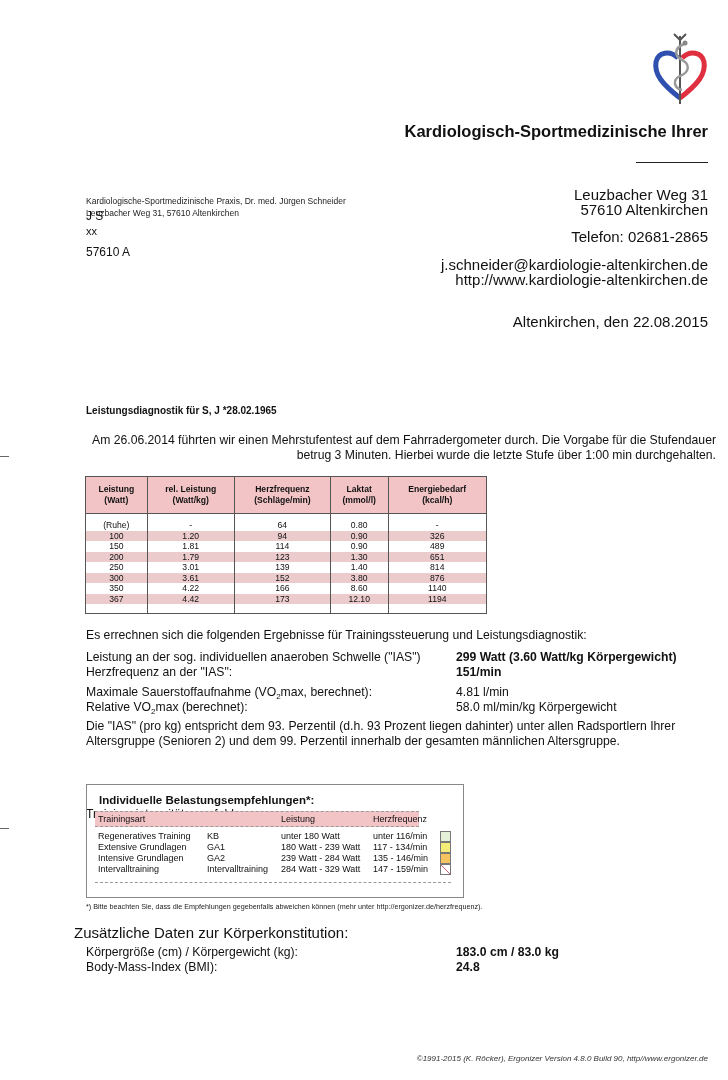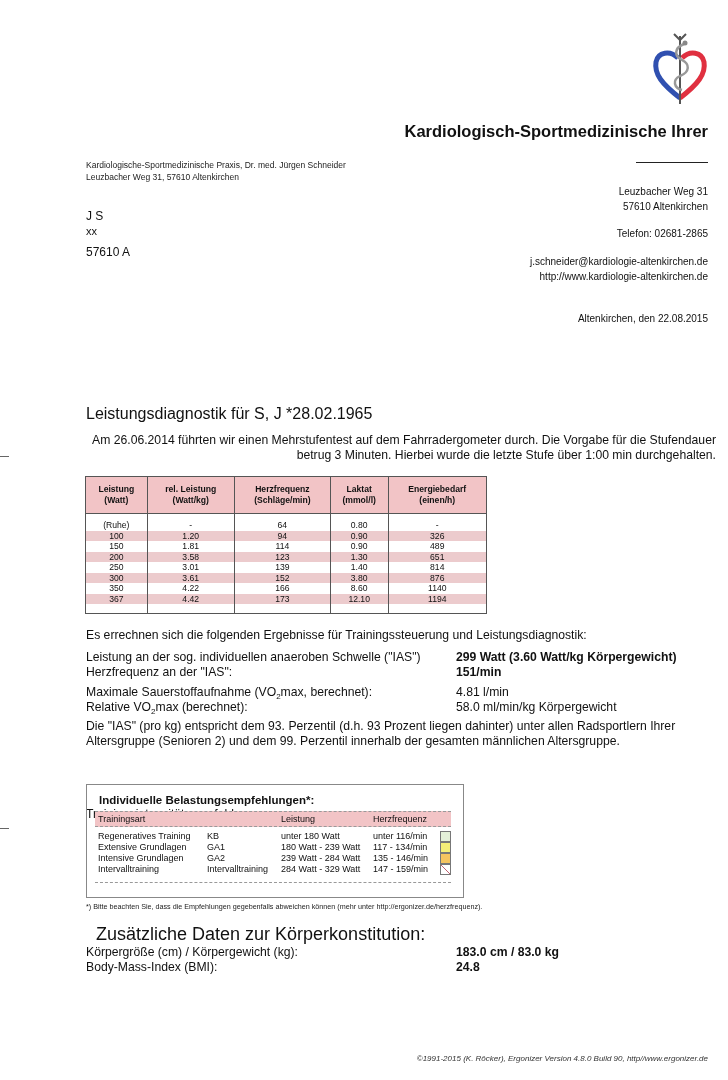--- a/index.html
+++ b/index.html
@@ -2,25 +2,25 @@
 <html><head>
 <meta charset="utf-8">
 <style>
   html, body { margin:0; padding:0; background:#ffffff; }
   body { width:728px; height:1080px; position:relative; overflow:hidden;
          font-family:"Liberation Sans", sans-serif; color:#111; }
   .abs { position:absolute; }
   .logo { left:650px; top:28px; width:60px; height:80px; }
   .practice-title { right:20px; top:122px; font-size:16.5px; font-weight:bold; white-space:nowrap; }
   .title-rule { left:636px; top:162px; width:72px; height:0; border-top:1.5px solid #222; }
-  .sender-line { left:86px; font-size:8.5px; color:#222; white-space:nowrap; }
+  .sender-line { left:86px; font-size:8.5px; color:#222; white-space:nowrap;margin-top:36px; }
   .recipient { left:86px; font-size:12px; color:#111; }
-  .right-info { right:20px; font-size:10px; text-align:right; white-space:nowrap; color:#111; }
+  .right-info { right:20px; font-size:15px; text-align:right; white-space:nowrap; color:#111; }
   .margin-mark { left:0; width:9px; height:0; border-top:1px solid #666; }
-  .heading { left:86px; top:405px; font-size:16px; font-weight:normal; white-space:nowrap; }
+  .heading { left:86px; top:405px; font-size:10px; font-weight:bold; white-space:nowrap; }
   .intro { left:86px; top:433px; width:630px; font-size:12.2px; line-height:15px;text-align:right; }
 
   
   .perf-table { left:85px; top:476px; width:402px; border-collapse:collapse; font-size:8.6px;
                 border:1px solid #555; }
   .perf-table th { background:#f2c4c6; font-weight:bold; height:36px; padding:0; border-left:1px solid #555;
                    border-bottom:1px solid #555; line-height:11px; }
   .perf-table th:first-child { border-left:none; }
   .perf-table td { text-align:center; height:10.5px; padding:0; line-height:10.5px; border-left:1px solid #555; }
   .perf-table td:first-child { border-left:none; }
@@ -30,30 +30,30 @@
 
   .results-intro { left:86px; top:628px; font-size:12.2px; white-space:nowrap; }
   .res-label { left:86px; font-size:12.2px; white-space:nowrap; }
   .res-value { left:456px; font-size:12.2px; white-space:nowrap; }
   .bold { font-weight:bold; }
   .para { left:86px; top:719px; width:630px; font-size:12.2px; line-height:15px; }
   .rec-label { left:86px; top:763px; font-size:12.2px; white-space:nowrap;margin-top:44px; }
 
   .rec-box { left:86px; top:784px; width:376px; height:112px; border:1px solid #888; }
   .rec-title { left:12px; top:9px; font-size:11.5px; font-weight:bold; white-space:nowrap; }
-  .rec-head { left:8px; top:26px; width:356px; height:14px; background:#f2c4c6;
+  .rec-head { left:8px; top:26px; width:324px; height:14px; background:#f2c4c6;
               border-top:1px dashed #999; border-bottom:1px dashed #999; font-size:9px; }
   .rec-head span { position:absolute; top:2px; }
   .rec-row { left:8px; width:356px; height:11px; font-size:9px; line-height:11px; }
   .rec-row span { position:absolute; top:0; white-space:nowrap; }
   .swatch { position:absolute; left:345px; width:9px; height:9px; border:1px solid #777; top:0; }
   .rec-bottom-rule { left:8px; top:97px; width:356px; border-top:1px dashed #999; }
 
   .footnote { left:86px; top:902px; font-size:7.2px; color:#222; white-space:nowrap; }
-  .body-head { left:96px; top:924px; font-size:18px; white-space:nowrap; }
+  .body-head { left:74px; top:924px; font-size:15px; white-space:nowrap; }
   .footer { right:20px; top:1054px; font-size:8px; font-style:italic; color:#333; white-space:nowrap; }
 </style>
 </head>
 <body>
 
 <svg class="abs logo" viewBox="0 0 60 80">
   <path d="M30 70 C12 56 4 46 6 34 C8 24 20 22 28 30" fill="none" stroke="#3050b0" stroke-width="5"></path>
   <path d="M30 70 C48 56 56 46 54 34 C52 24 40 22 32 30" fill="none" stroke="#e03040" stroke-width="5"></path>
   <line x1="30" y1="8" x2="30" y2="76" stroke="#555" stroke-width="2"></line>
   <path d="M24 6 L30 12 L36 6" fill="none" stroke="#555" stroke-width="2"></path>
@@ -84,21 +84,21 @@
 <div class="abs heading">Leistungsdiagnostik für S, J *28.02.1965</div>
 <div class="abs intro">Am 26.06.2014 führten wir einen Mehrstufentest auf dem Fahrradergometer durch. Die Vorgabe für die Stufendauer betrug 3 Minuten. Hierbei wurde die letzte Stufe über 1:00 min durchgehalten.</div>
 
 <table class="abs perf-table">
   <thead>
     <tr>
       <th><span>Leistung</span><br><span>(Watt)</span></th>
       <th><span>rel. Leistung</span><br><span>(Watt/kg)</span></th>
       <th><span>Herzfrequenz</span><br><span>(Schläge/min)</span></th>
       <th><span>Laktat</span><br><span>(mmol/l)</span></th>
-      <th><span>Energiebedarf</span><br><span>(einen/h)</span></th>
+      <th><span>Energiebedarf</span><br><span>(kcal/h)</span></th>
     </tr>
   </thead>
   <tbody id="perf-body">
     <tr class="spacer">
         <td></td>
         <td></td>
         <td></td>
         <td></td>
         <td></td>
       </tr>
@@ -118,21 +118,21 @@
       </tr>
       <tr>
         <td>150</td>
         <td>1.81</td>
         <td>114</td>
         <td>0.90</td>
         <td>489</td>
       </tr>
       <tr class="shade">
         <td>200</td>
-        <td>3.58</td>
+        <td>1.79</td>
         <td>123</td>
         <td>1.30</td>
         <td>651</td>
       </tr>
       <tr>
         <td>250</td>
         <td>3.01</td>
         <td>139</td>
         <td>1.40</td>
         <td>814</td>

